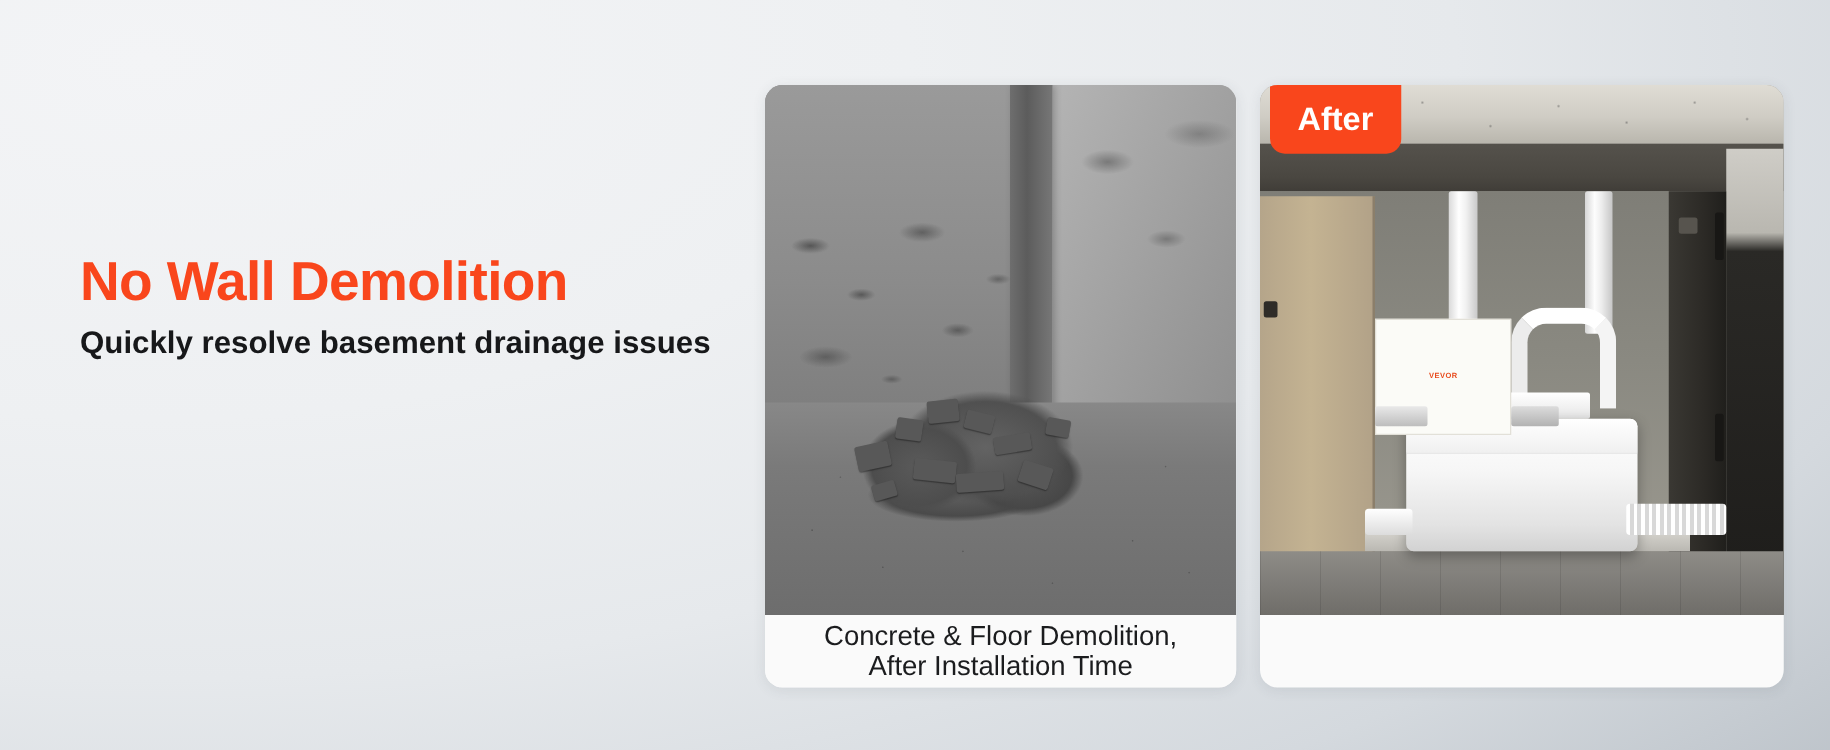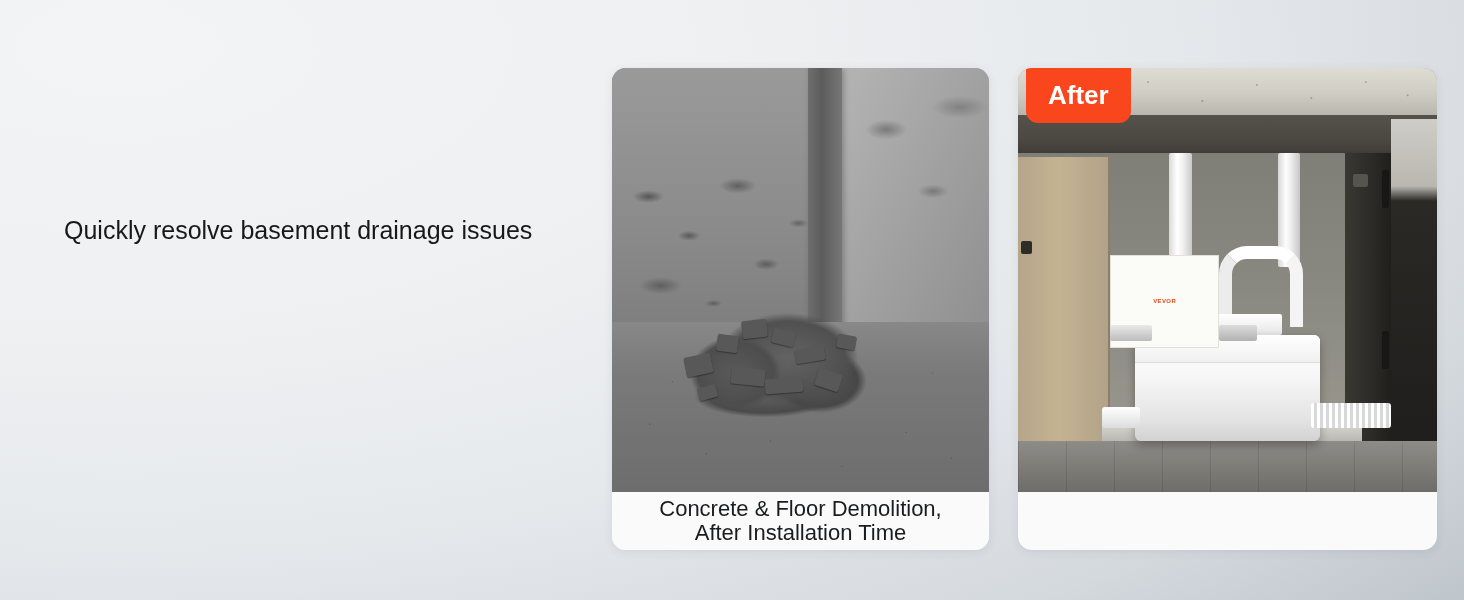--- a/index.html
+++ b/index.html
@@ -27,25 +27,25 @@
   .headline {
     color: #f9461c;
     font-size: 44px;
     line-height: 56px;
     font-weight: 800;
     letter-spacing: -0.5px;
     white-space: nowrap;
   }
   .headline-line { display: block; }
   .subtitle {
-    margin-top: 16px;
+    margin-top: 4px;
     color: #17181a;
     font-size: 25px;
     line-height: 32px;
-    font-weight: 400;
+    font-weight: 700;
     white-space: nowrap;
   }
 
   
   .compare {
     position: absolute;
     left: 612px;
     top: 68px;
     width: 804px;
     height: 482px;
@@ -55,21 +55,21 @@
     position: absolute;
     top: 0;
     width: 377px;
     height: 482px;
     border-radius: 14px;
     overflow: hidden;
     background: #fafafa;
     box-shadow: 0 2px 10px rgba(60,70,80,0.10);
   }
   .panel-before { left: 0; }
-  .panel-after  { left: 406px; width: 419px; }
+  .panel-after  { left: 396px; width: 419px; }
 
   .photo {
     position: absolute;
     left: 0; right: 0; top: 0;
     overflow: hidden;
   }
   .panel-before .photo { height: 424px; }
   .panel-after  .photo { height: 424px; }
 
   
@@ -317,20 +317,21 @@
     font-size:24px; font-weight:800; letter-spacing:-0.5px;
     z-index:6;
     box-shadow:0 1px 4px rgba(0,0,0,.12);
   }
 </style>
 </head>
 <body>
 
 <div class="copy">
   <div class="headline">
+    <span class="headline-line">No Wall Demolition</span>
   </div>
   <div class="subtitle">Quickly resolve basement drainage issues</div>
 </div>
 
 <div class="compare">
 
   <div class="panel panel-before">
 
     <div class="photo">
       <div class="bg-before"></div>

